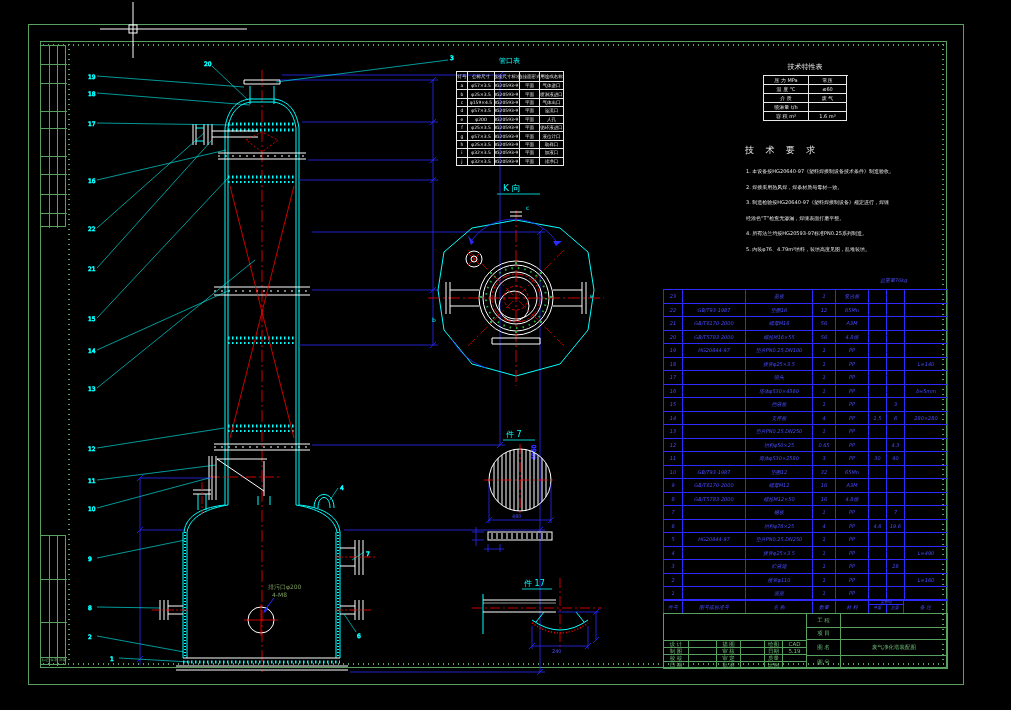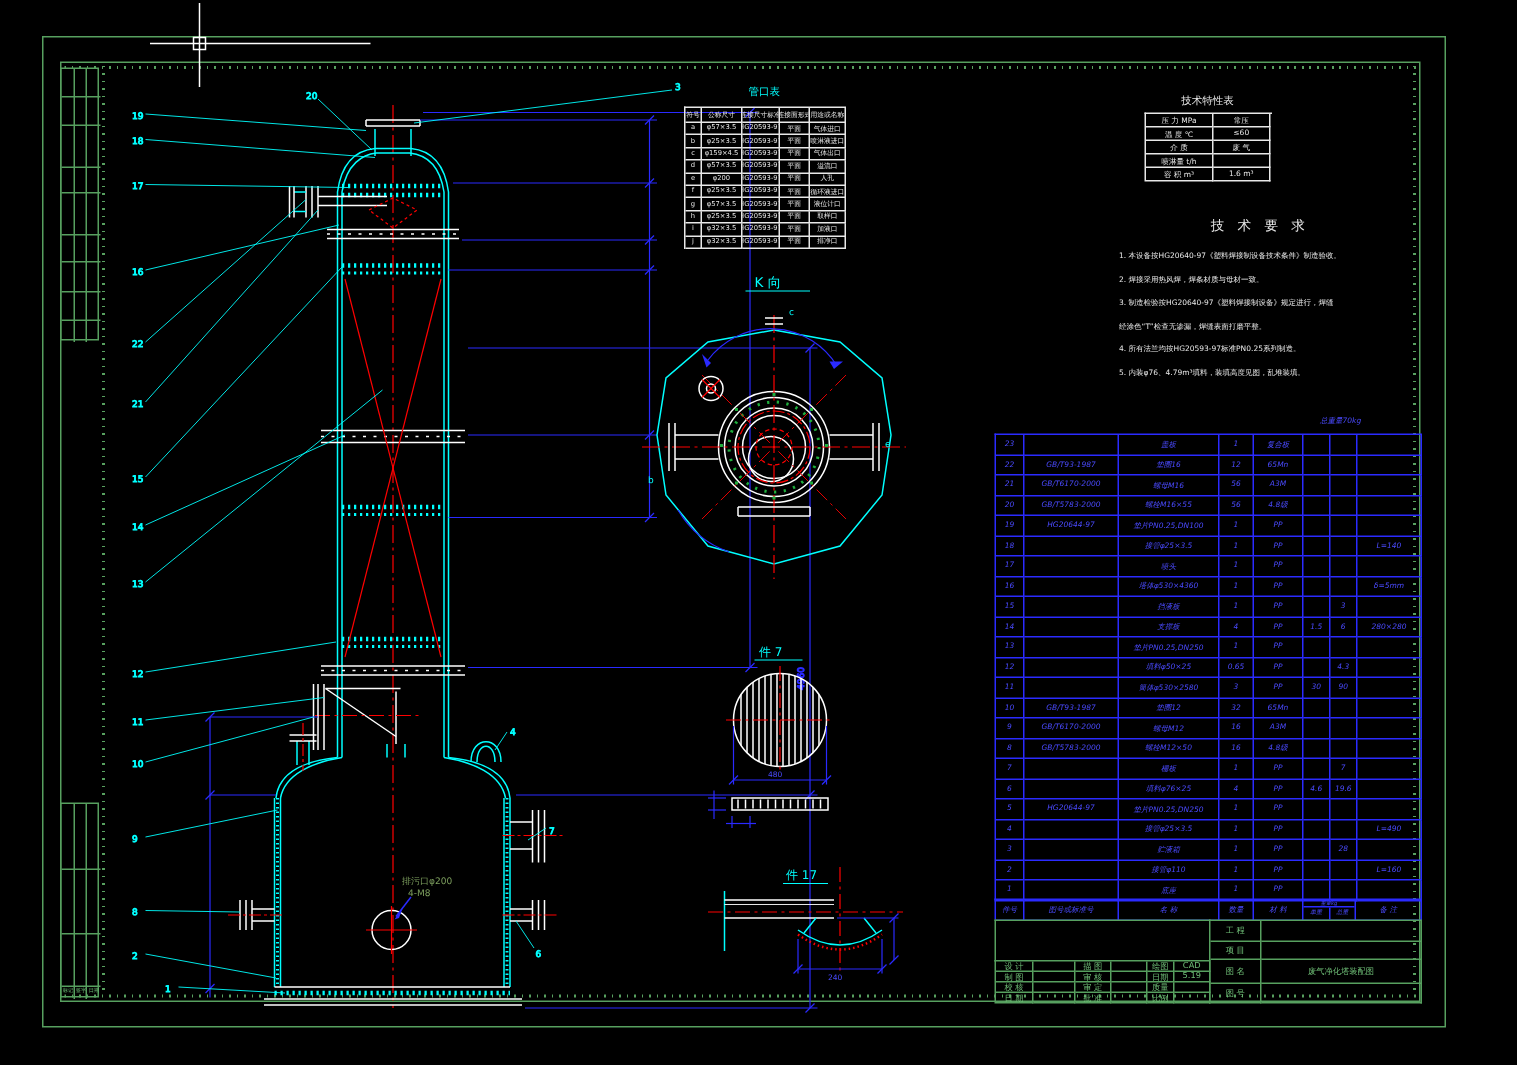--- a/index.html
+++ b/index.html
@@ -528,21 +528,21 @@
     <div class="tr">
       <div class="td" style="width: 45px; height: 9px;">喷淋量 t/h</div>
       <div class="td" style="width: 38px; height: 9px;"></div>
     </div>
     <div class="tr">
       <div class="td" style="width: 45px; height: 9px;">容 积 m³</div>
       <div class="td" style="width: 38px; height: 9px;">1.6 m³</div>
     </div>
   </div>
 
-<div class="abs" style="left:745px;top:144px;width:190px;text-align:center;color:#e8e8e8;font-size:9px;letter-spacing:3px;">技 术 要 求</div>
+<div class="abs" style="left:745px;top:144px;width:190px;text-align:left;color:#e8e8e8;font-size:9px;letter-spacing:3px;font-family:Liberation Mono, monospace;">技 术 要 求</div>
 <div id="req-body" class="abs" style="left:746px;top:164px;width:200px;">
     <div class="req-line">1. 本设备按HG20640-97《塑料焊接制设备技术条件》制造验收。</div>
     <div class="req-line">2. 焊接采用热风焊，焊条材质与母材一致。</div>
     <div class="req-line">3. 制造检验按HG20640-97《塑料焊接制设备》规定进行，焊缝</div>
     <div class="req-line">   经涂色“T”检查无渗漏，焊缝表面打磨平整。</div>
     <div class="req-line">4. 所有法兰均按HG20593-97标准PN0.25系列制造。</div>
     <div class="req-line">5. 内装φ76、4.79m³填料，装填高度见图，乱堆装填。</div>
   </div>
 
 <div class="note-blue" style="left:880px;top:277px;">总重量70kg</div>

